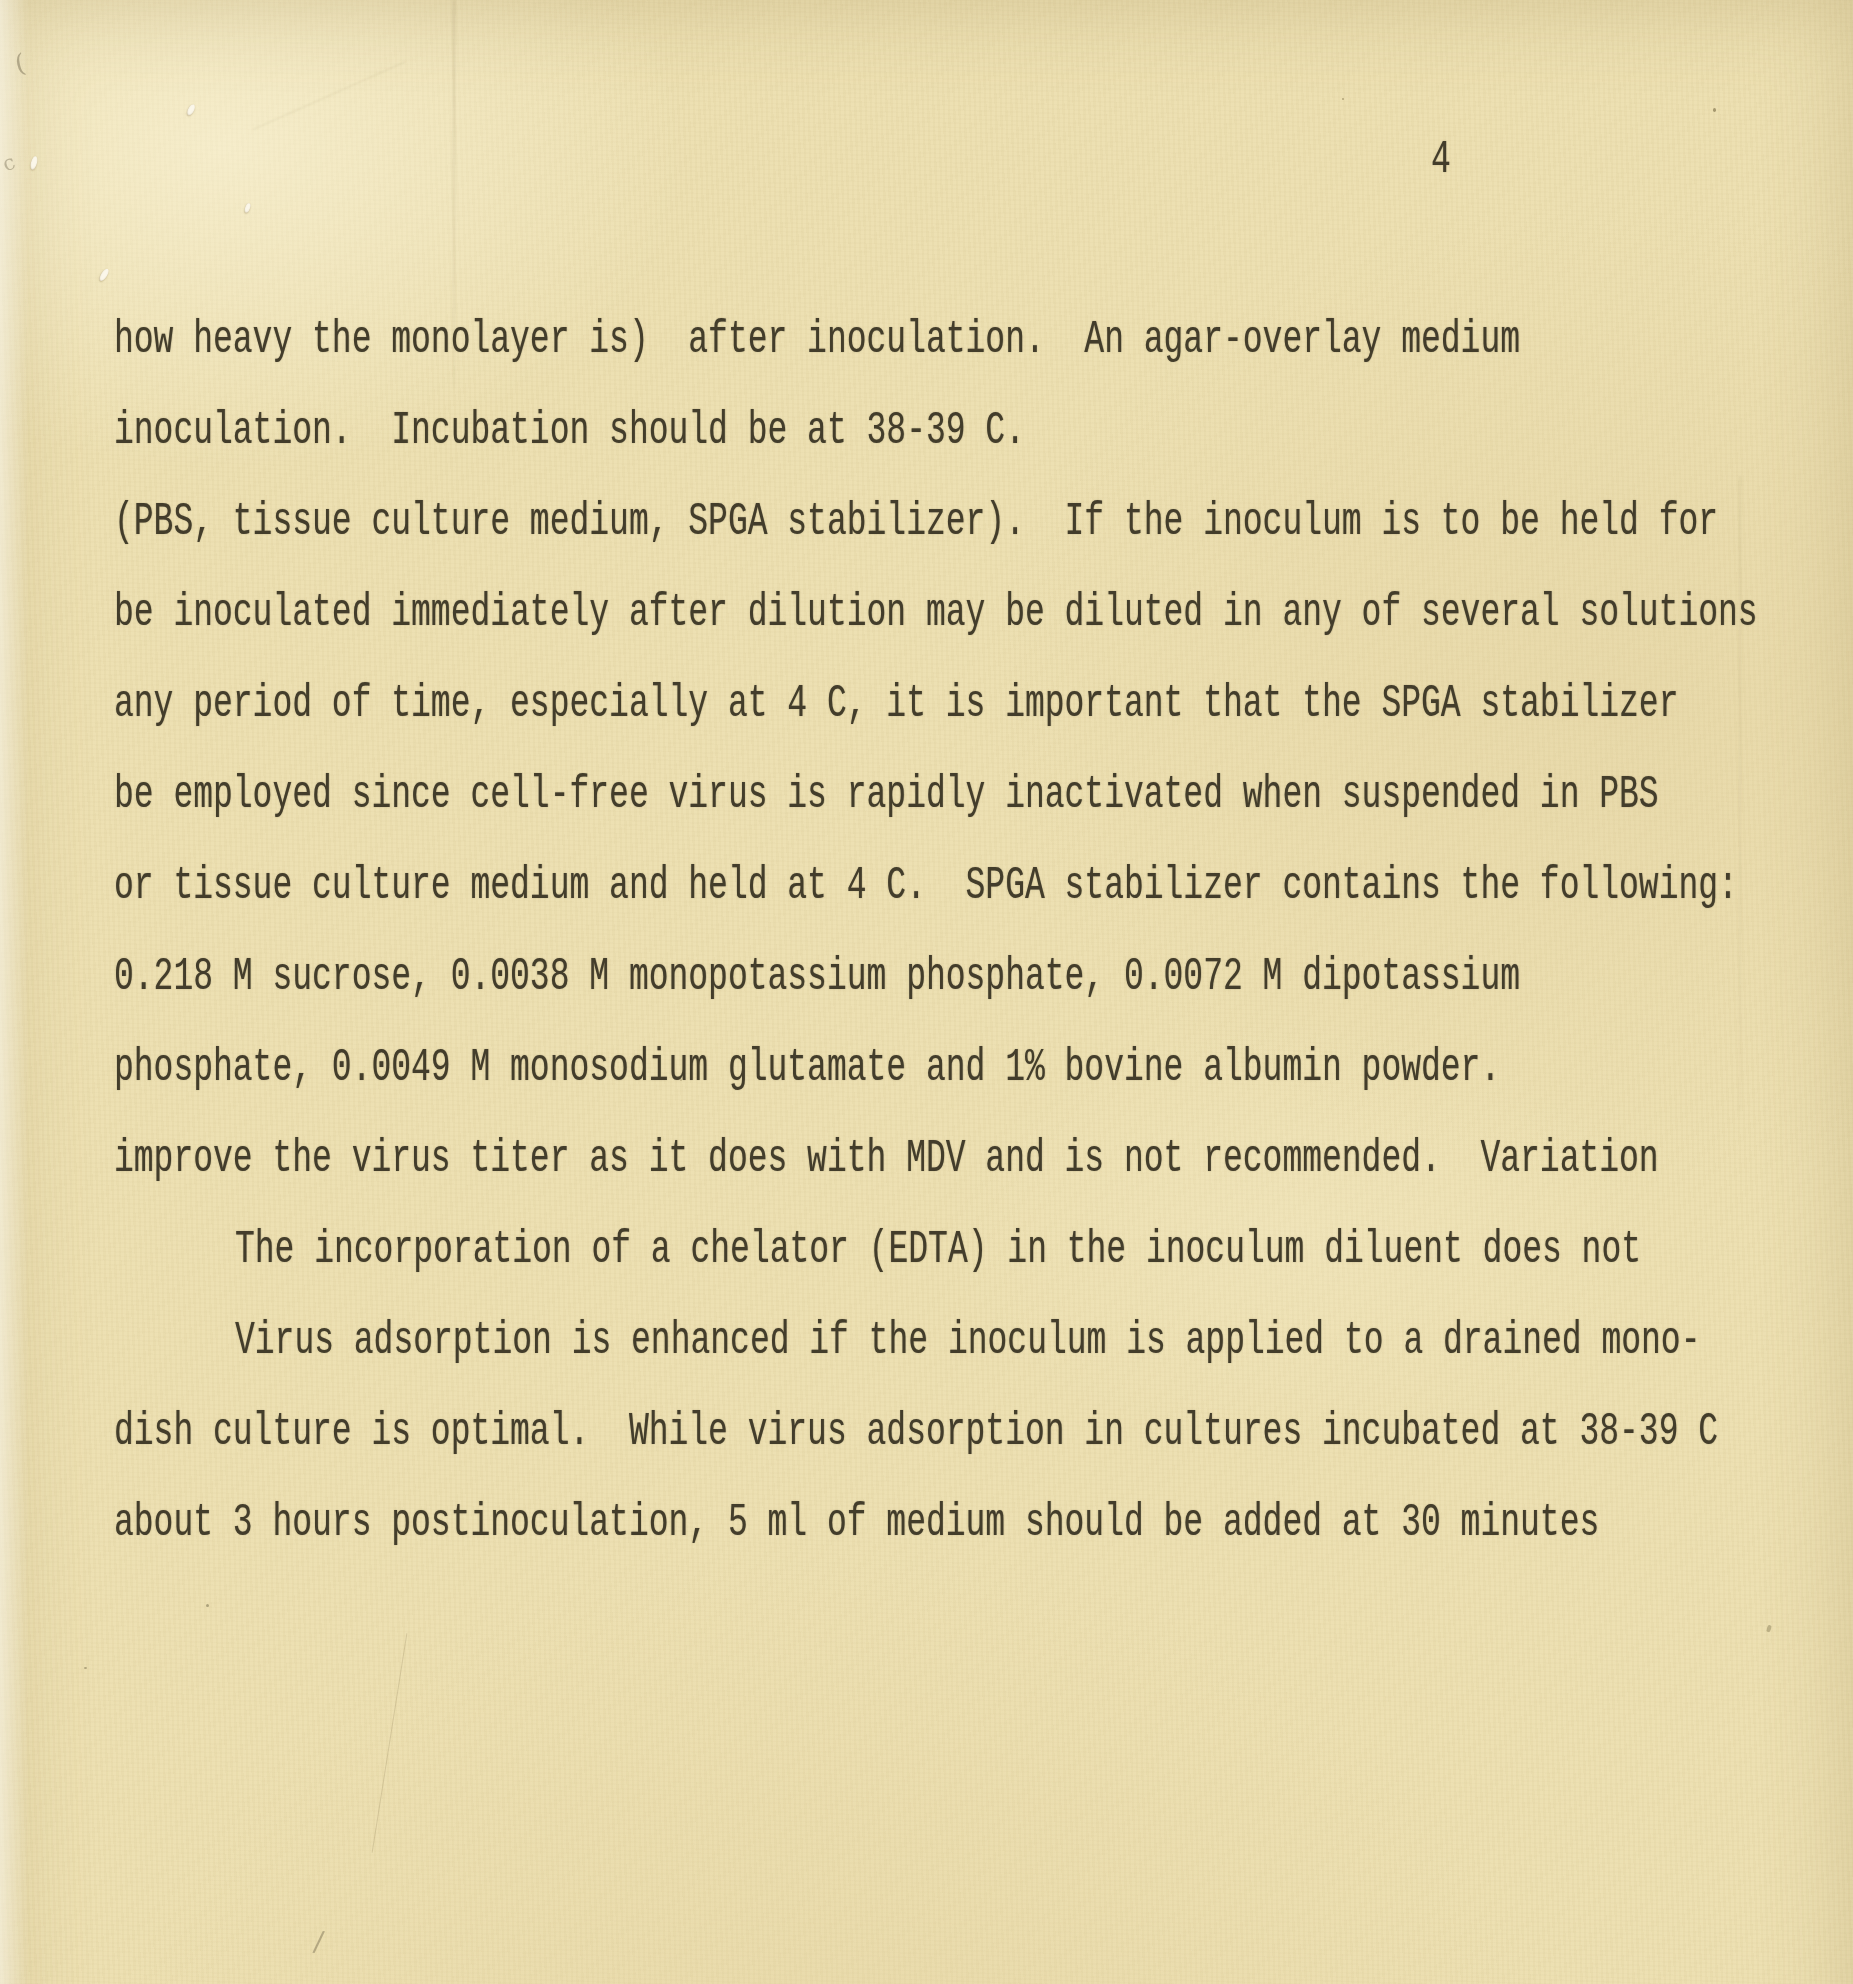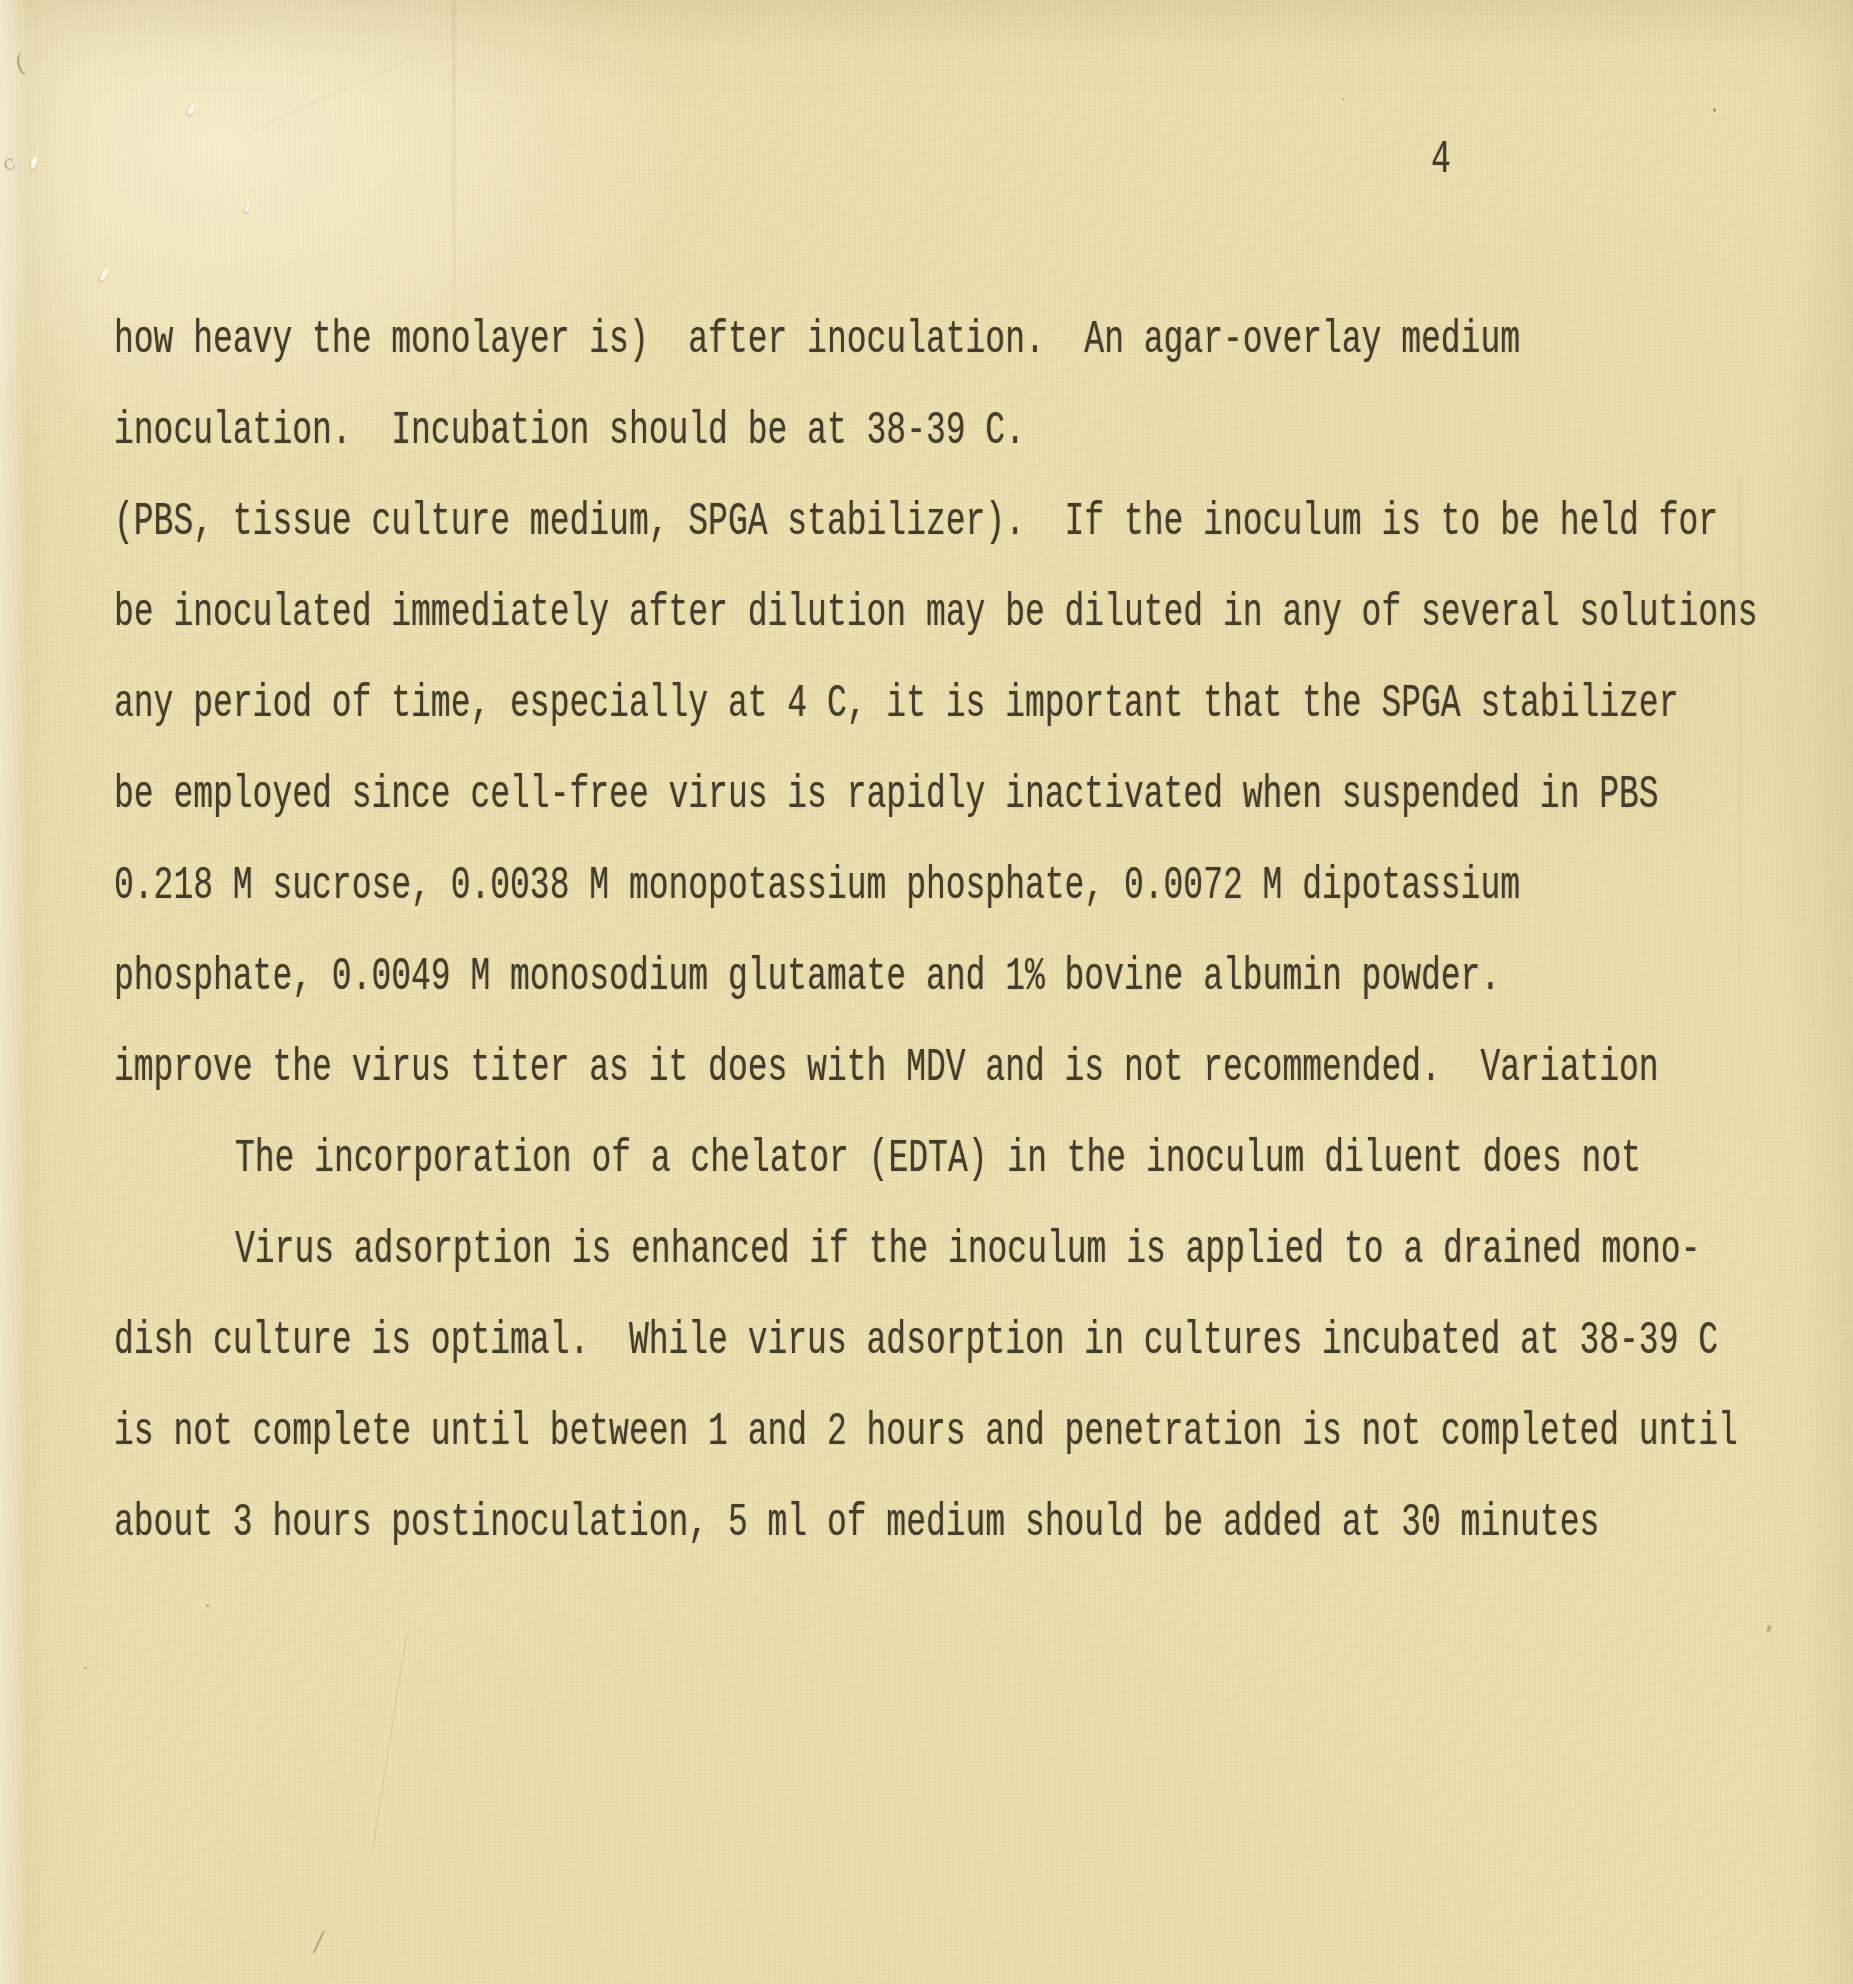--- a/index.html
+++ b/index.html
@@ -82,20 +82,23 @@
       <div class="line">
           <span class="txt">be inoculated immediately after dilution may be diluted in any of several solutions</span>
         </div>
       <div class="line">
           <span class="txt">any period of time, especially at 4 C, it is important that the SPGA stabilizer</span>
         </div>
       <div class="line">
           <span class="txt">be employed since cell-free virus is rapidly inactivated when suspended in PBS</span>
         </div>
       <div class="line">
+          <span class="txt">or tissue culture medium and held at 4 C.  SPGA stabilizer contains the following:</span>
+        </div>
+      <div class="line">
           <span class="txt">0.218 M sucrose, 0.0038 M monopotassium phosphate, 0.0072 M dipotassium</span>
         </div>
       <div class="line">
           <span class="txt">phosphate, 0.0049 M monosodium glutamate and 1% bovine albumin powder.</span>
         </div>
     </section>
 
     <section>
       <div class="line">
           <span class="txt">improve the virus titer as it does with MDV and is not recommended.  Variation</span>
@@ -104,23 +107,20 @@
           <span class="txt">The incorporation of a chelator (EDTA) in the inoculum diluent does not</span>
         </div>
     </section>
 
     <section>
       <div class="line indent">
           <span class="txt">Virus adsorption is enhanced if the inoculum is applied to a drained mono-</span>
         </div>
       <div class="line">
           <span class="txt">dish culture is optimal.  While virus adsorption in cultures incubated at 38-39 C</span>
-        </div>
-      <div class="line">
-          <span class="txt">is not complete until between 1 and 2 hours and penetration is not completed until</span>
         </div>
       <div class="line">
           <span class="txt">about 3 hours postinoculation, 5 ml of medium should be added at 30 minutes</span>
         </div>
 
     </section>
 
   </main>
 
   <span class="dent" style="left:188px; top:104px; width:6.4px; height:12px; transform:rotate(28deg);"></span>

